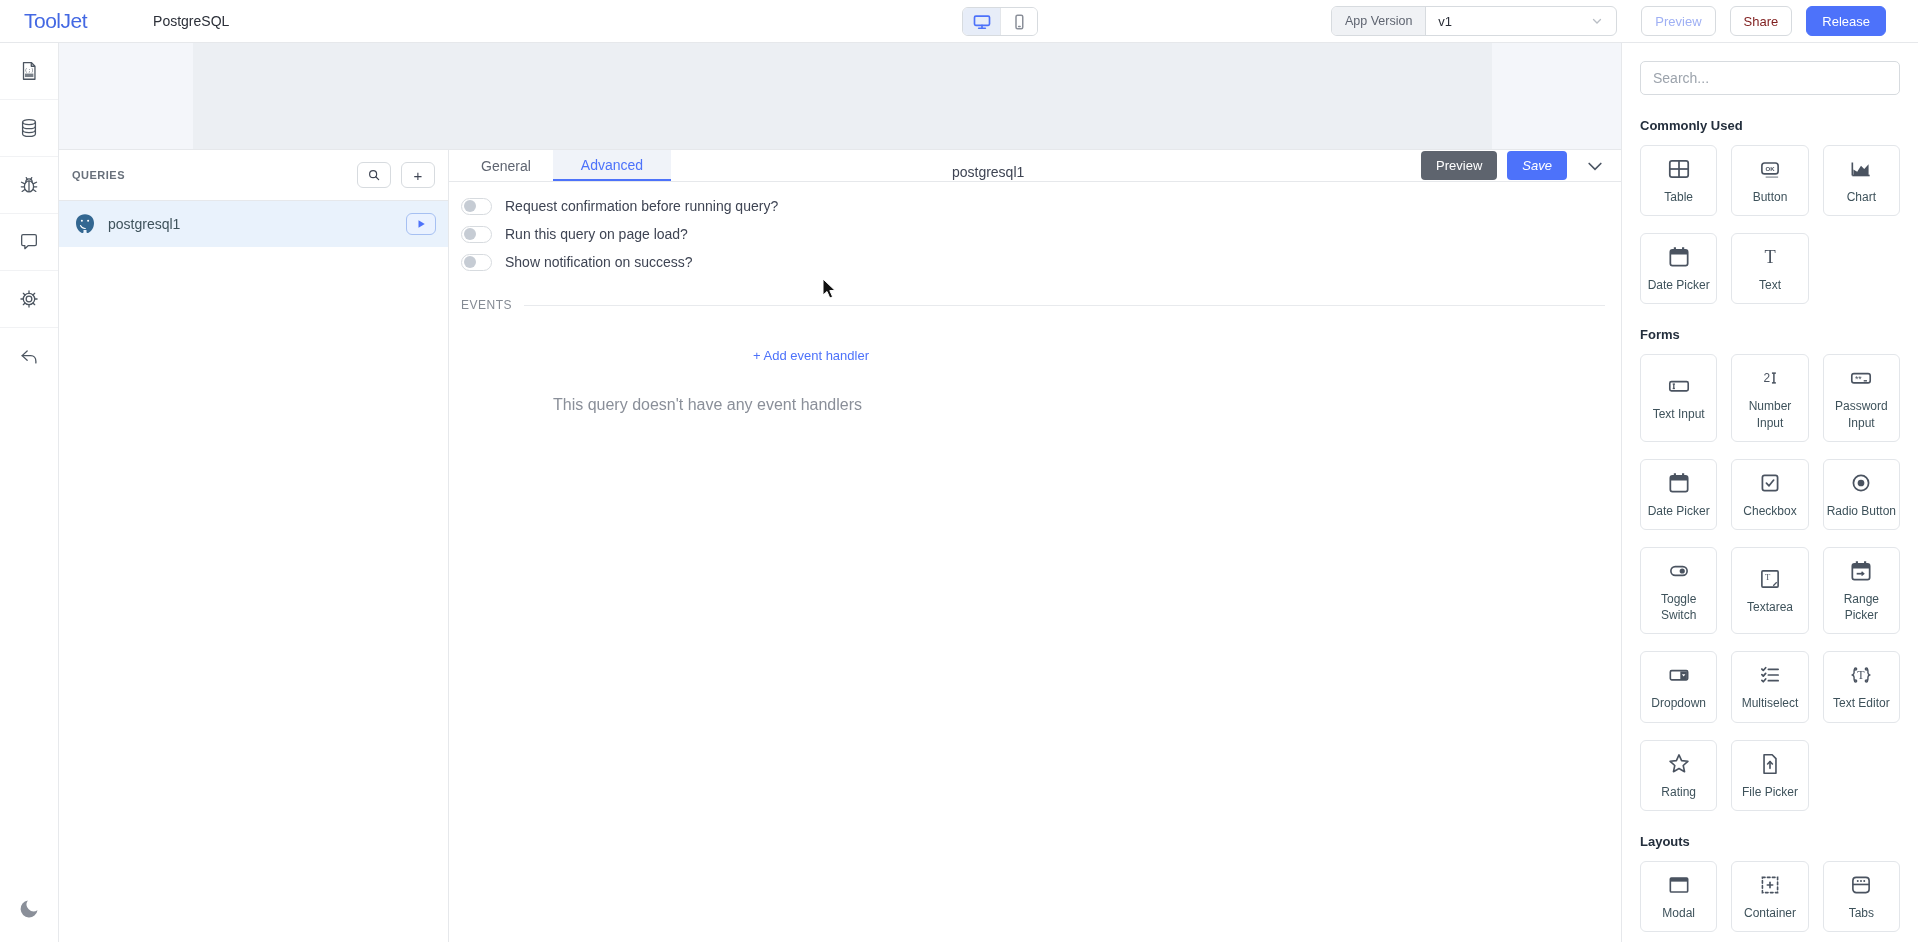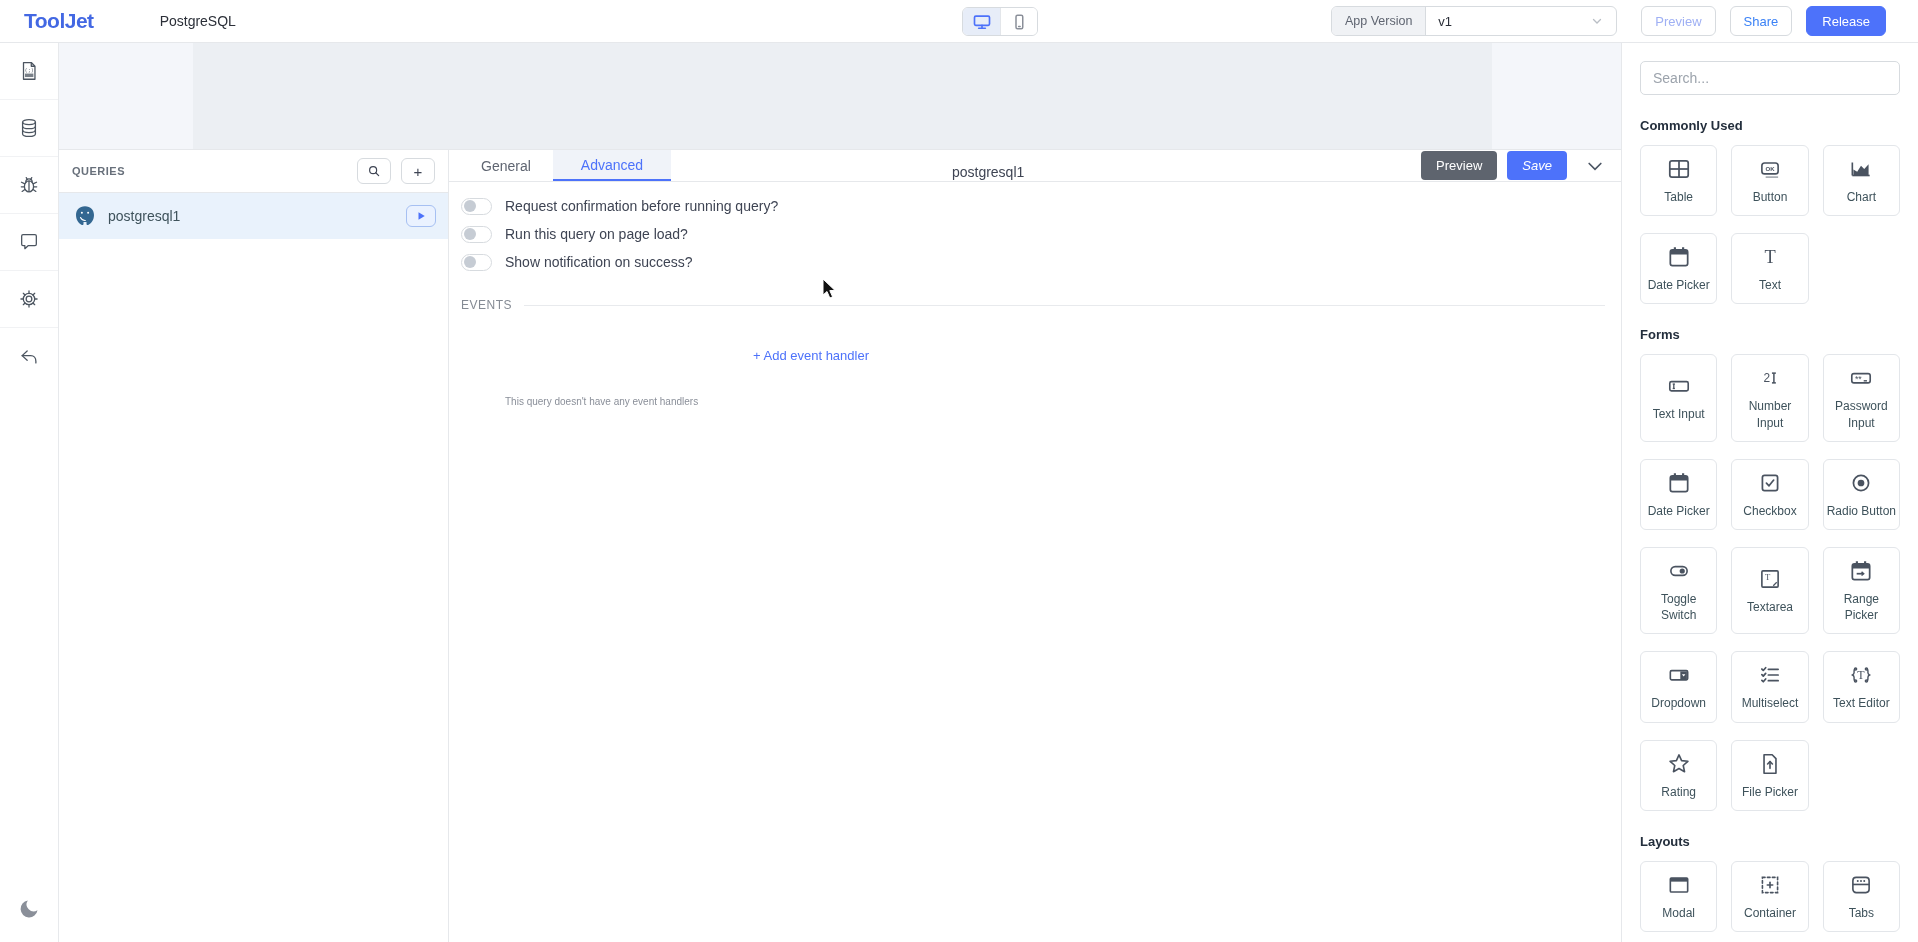--- a/index.html
+++ b/index.html
@@ -2,58 +2,58 @@
 <html><head>
 <meta charset="utf-8">
 <style>
   * { margin:0; padding:0; box-sizing:border-box; }
   html,body { width:1918px; height:942px; overflow:hidden; background:#fff;
     font-family:"Liberation Sans","DejaVu Sans",sans-serif; color:#3E4453; }
 
   
   .topbar { position:absolute; left:0; top:0; width:1918px; height:43px; background:#fff;
     border-bottom:1px solid #E6E8EB; display:flex; align-items:center; z-index:20; }
-  .logo { margin-left:24px; font-size:21px; font-weight:700; letter-spacing:-0.5px; color:#4368E3; cursor:pointer; }
+  .logo { margin-left:24px; font-size:21px; font-weight:400; letter-spacing:-0.5px; color:#4368E3; cursor:pointer; }
   .app-title { margin-left:66px; font-size:14px; color:#2B2F38; }
   .device-toggle { position:absolute; left:962px; top:7px; display:flex; border:1px solid #D7DBDF;
     border-radius:6px; overflow:hidden; background:#fff; }
   .device-btn { width:37px; height:27px; display:flex; align-items:center; justify-content:center;
     background:#fff; border:none; cursor:pointer; }
   .device-btn.selected { background:#E7EDF8; }
   .device-btn + .device-btn { border-left:1px solid #E3E6EA; }
   .topbar-right { position:absolute; right:32px; top:6px; display:flex; align-items:center; gap:14px; }
   .version-group { display:flex; align-items:stretch; height:30px; border:1px solid #D7DBDF;
     border-radius:6px; overflow:hidden; margin-right:10px; background:#fff; }
   .version-label { display:flex; align-items:center; padding:0 13px; background:#F0F2F5;
     border-right:1px solid #D7DBDF; font-size:12.5px; color:#5F6571; }
   .version-select { display:flex; align-items:center; justify-content:space-between; width:190px;
     padding:0 12px; font-size:13px; color:#2B2F38; cursor:pointer; }
   .btn { height:30px; border-radius:6px; font-size:13px; display:flex; align-items:center;
     justify-content:center; cursor:pointer; border:1px solid #D7DBDF; background:#fff; padding:0 13px; }
   .btn-preview-app { color:#9FB0F4; }
-  .btn-share { color:#3b82f6; font-weight:500; }
+  .btn-share { color:#7f1d1d; font-weight:500; }
   .btn-release { background:#4D72FA; border-color:#4D72FA; color:#fff; font-weight:500; padding:0 15px; }
 
   
   .iconbar { position:absolute; left:0; top:43px; bottom:0; width:59px; background:#fff;
     border-right:1px solid #E7E9EC; z-index:10; }
   .nav-btn { width:58px; height:57px; display:flex; align-items:center; justify-content:center;
     background:#fff; border:none; border-bottom:1px solid #F1F2F4; cursor:pointer; }
   .moon-btn { position:absolute; bottom:10px; left:0; width:58px; height:46px; display:flex;
     align-items:center; justify-content:center; background:#fff; border:none; cursor:pointer; }
 
   
   .canvas-area { position:absolute; left:59px; top:43px; width:1562px; height:106px; background:#F4F6FA; }
   .canvas { position:absolute; left:134px; top:0; width:1299px; height:106px; background:#ECEFF3; }
 
   
   .query-panel { position:absolute; left:59px; top:149px; right:297px; bottom:0; background:#fff;
     border-top:1px solid #E6E8EB; display:flex; }
   .query-list { width:390px; border-right:1px solid #E6E8EB; }
-  .ql-header { height:43px; display:flex; align-items:center; padding:0 13px;
+  .ql-header { height:51px; display:flex; align-items:center; padding:0 13px;
     border-bottom:1px solid #E6E8EB; }
   .ql-title { font-size:11px; font-weight:600; letter-spacing:.5px; color:#68707B; }
   .ql-actions { margin-left:auto; display:flex; gap:10px; }
   .sq-btn { width:34px; height:26px; border:1px solid #D7DBDF; border-radius:6px; background:#fff;
     display:flex; align-items:center; justify-content:center; cursor:pointer; font-size:15px; color:#3E4453; }
   .query-item { height:46px; display:flex; align-items:center; padding:0 12px 0 14px; cursor:pointer; }
   .query-item.selected { background:#E9F2FC; }
   .query-item .qname { margin-left:11px; font-size:14px; color:#3E525B; }
   .run-btn { margin-left:auto; width:30px; height:22px; border-radius:6px; background:#EAF2FF;
     border:1px solid #A6C0F2; display:flex; align-items:center; justify-content:center; cursor:pointer; }
@@ -76,21 +76,21 @@
   .toggle-row { display:flex; align-items:center; height:28px; }
   .switch { width:31px; height:17px; border:1px solid #D7DBDF; border-radius:9px; background:#fff;
     position:relative; flex:0 0 auto; cursor:pointer; }
   .switch::after { content:""; position:absolute; left:2px; top:1.5px; width:12px; height:12px;
     border-radius:50%; background:#C6CCD4; }
   .toggle-row label { margin-left:13px; font-size:14px; color:#3E4453; cursor:default; }
   .events-header { margin-top:22px; display:flex; align-items:center; }
   .events-label { font-size:12px; font-weight:500; letter-spacing:.5px; color:#858B94; }
   .events-line { flex:1; height:1px; background:#E8EAED; margin-left:12px; }
   .add-handler { display:inline-block; margin:36px 0 0 292px; font-size:13px; color:#4D72FA; cursor:pointer; }
-  .empty-msg { margin:32px 0 0 44px; font-size:10px; color:#8A8F99; }
+  .empty-msg { margin:32px 0 0 92px; font-size:16px; color:#8A8F99; }
 
   
   .widgets-sidebar { position:absolute; right:0; top:43px; bottom:0; width:297px; background:#fff;
     border-left:1px solid #E6E8EB; padding:18px 18px 0; overflow:hidden; }
   .search-input { width:100%; height:34px; border:1px solid #D7DBDF; border-radius:5px; padding:0 12px;
     font-size:14px; color:#3E4453; font-family:inherit; outline:none; }
   .search-input::placeholder { color:#9CA3AC; }
   .wsection-title { margin:23px 0 12px; font-size:13px; font-weight:700; color:#232E3C; }
   .wgrid { display:grid; grid-template-columns:repeat(3,1fr); gap:17px 14px; }
   .wcard { border:1px solid #E3E6EA; border-radius:6px; background:#fff; min-height:71px;

